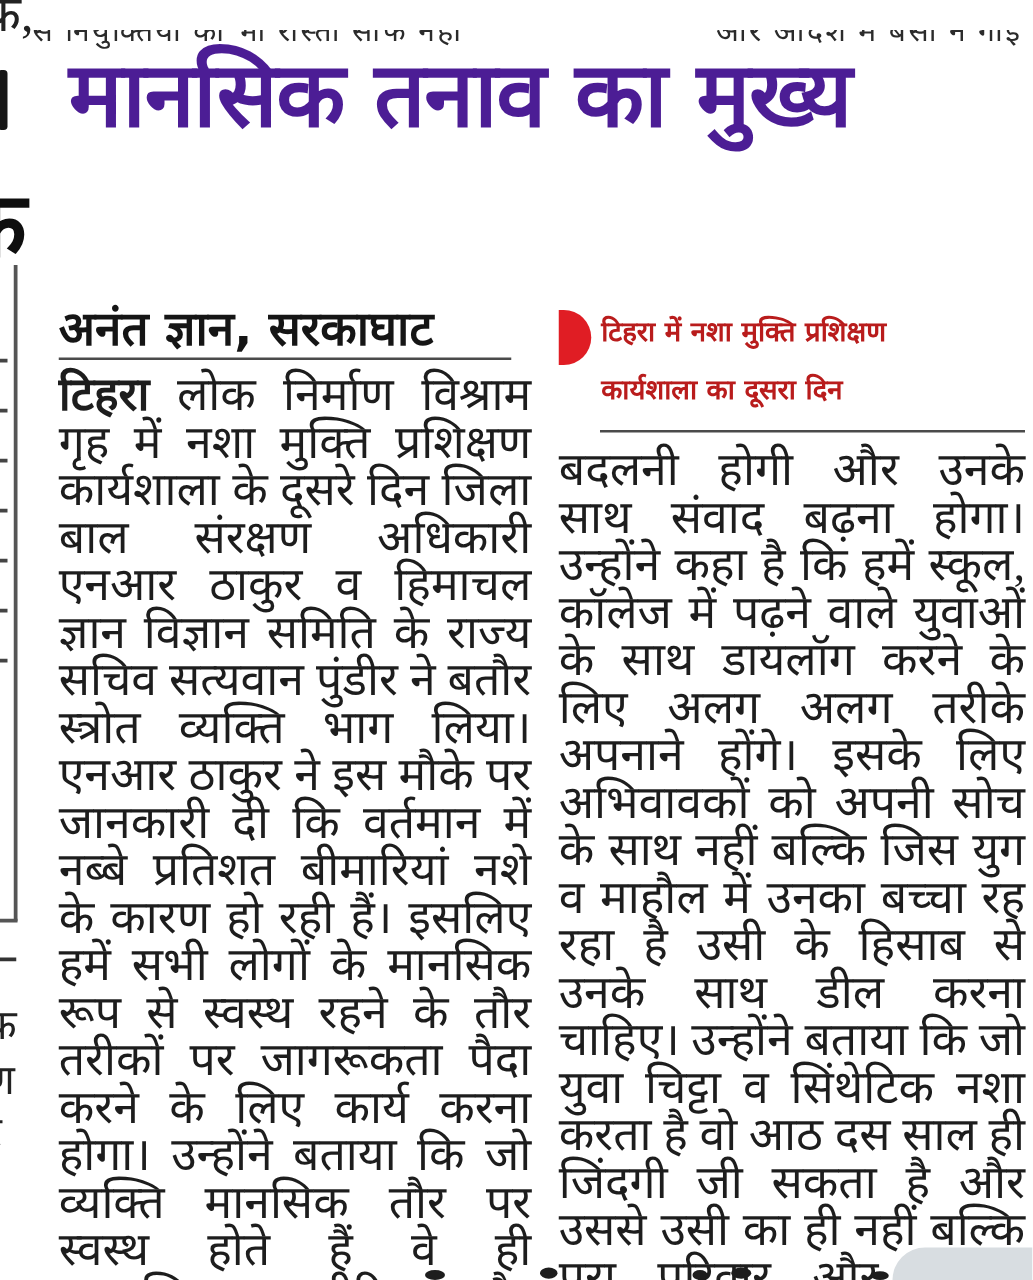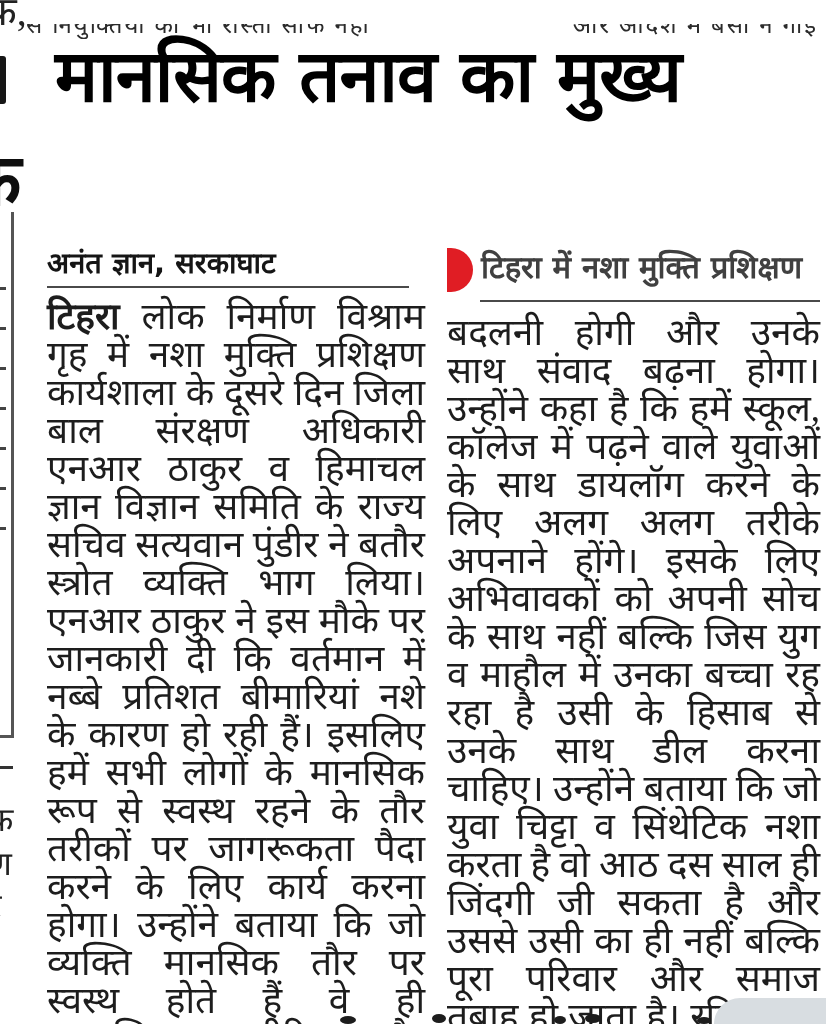--- a/index.html
+++ b/index.html
@@ -15,47 +15,47 @@
   }
   .top-strip-inner{
     margin-top:-17px;display:flex;justify-content:space-between;
     font-size:24px;color:#2b2b2b;letter-spacing:2px;white-space:nowrap;
     font-family:"Liberation Serif","DejaVu Serif",serif;
   }
   
   .headline{
     top:30px;left:55px;width:770px;
     font-family:"DejaVu Sans","Liberation Sans",sans-serif;
-    font-weight:700;font-size:72px;line-height:92px;color:#000000;
+    font-weight:700;font-size:72px;line-height:92px;color:#4c1d95;
     letter-spacing:-1px;white-space:nowrap;
   }
   
   .col-left{top:246px;left:47px;width:378px;}
   .col-right{top:244px;left:447px;width:373px;}
   .byline{
     font-family:"DejaVu Sans","Liberation Sans",sans-serif;
-    font-weight:700;font-size:29px;color:#151515;line-height:34px;
+    font-weight:700;font-size:38px;color:#151515;line-height:34px;
   }
   .rule{border:none;border-top:2.5px solid #4a4a4a;margin:0;}
   .rule-byline{margin-top:6px;width:362px;}
   .bodytext{
     margin:0;margin-top:10px;
     font-size:37px;line-height:38px;color:#1d1d1d;
     text-align:justify;text-justify:inter-word;font-family:Liberation Serif, serif;
   }
   .bodytext b{font-weight:700;}
   .kicker-row{display:flex;align-items:flex-start;}
   .bullet{
     width:26px;height:44px;margin-top:4px;flex:0 0 26px;
     border-radius:0 44px 44px 0;
   }
   .kicker{
     margin-left:8px;
     font-family:"DejaVu Sans","Liberation Sans",sans-serif;
-    font-weight:700;font-size:31px;line-height:46px;color:#404040;
+    font-weight:700;font-size:22px;line-height:46px;color:#b91c1c;
     white-space:nowrap;
   }
   .rule-kicker{margin-top:8px;margin-left:33px;width:340px;}
   .col-right .bodytext{margin-top:12px;}
   
   .frag{color:#222;white-space:nowrap;}
   .frag-topleft{top:-18px;left:-14px;font-size:40px;}
   .edge-bar{top:56px;left:-2px;width:8px;height:48px;background:#161616;border-radius:3px;}
   .frag-headline{
     top:128px;left:-34px;font-size:72px;font-weight:700;
@@ -91,20 +91,21 @@
   <div class="byline">अनंत ज्ञान, सरकाघाट</div>
   <hr class="rule rule-byline">
   <p class="bodytext"><b>टिहरा</b> <span>लोक निर्माण विश्राम गृह में नशा मुक्ति प्रशिक्षण कार्यशाला के दूसरे दिन जिला बाल संरक्षण अधिकारी एनआर ठाकुर व हिमाचल ज्ञान विज्ञान समिति के राज्य सचिव सत्यवान पुंडीर ने बतौर स्त्रोत व्यक्ति भाग लिया। एनआर ठाकुर ने इस मौके पर जानकारी दी कि वर्तमान में नब्बे प्रतिशत बीमारियां नशे के कारण हो रही हैं। इसलिए हमें सभी लोगों के मानसिक रूप से स्वस्थ रहने के तौर तरीकों पर जागरूकता पैदा करने के लिए कार्य करना होगा। उन्होंने बताया कि जो व्यक्ति मानसिक तौर पर स्वस्थ होते हैं वे ही सामाजिक, शारीरिक और आधात्मिक तौर पर स्वस्थ हो सकते हैं। उन्होंने बताया कि नशे की रोकथाम के लिए हमें युवाओं को अपराधी के रूप में देखने की प्रवृति</span></p>
 </div>
 
 <div class="abs col-right">
   <div class="kicker-row">
     <div class="bullet" id="kicker-bullet" style="background: rgb(224, 29, 36);"></div>
     <div class="kicker">
       <div>टिहरा में नशा मुक्ति प्रशिक्षण</div>
+      <div>कार्यशाला का दूसरा दिन</div>
     </div>
   </div>
   <hr class="rule rule-kicker">
   <p class="bodytext"><span>बदलनी होगी और उनके साथ संवाद बढ़ना होगा। उन्होंने कहा है कि हमें स्कूल, कॉलेज में पढ़ने वाले युवाओं के साथ डायलॉग करने के लिए अलग अलग तरीके अपनाने होंगे। इसके लिए अभिवावकों को अपनी सोच के साथ नहीं बल्कि जिस युग व माहौल में उनका बच्चा रह रहा है उसी के हिसाब से उनके साथ डील करना चाहिए। उन्होंने बताया कि जो युवा चिट्टा व सिंथेटिक नशा करता है वो आठ दस साल ही जिंदगी जी सकता है और उससे उसी का ही नहीं बल्कि पूरा परिवार और समाज तबाह हो जाता है। रवि भूषण ने कहा कि नशा एक मनोवैज्ञानिक डिसऑर्डर होता है।</span></p>
 </div>
 
 <div class="abs frag frag-topleft">क्र,</div>
 <div class="abs edge-bar"></div>
 <div class="abs frag frag-headline">क</div>
 <div class="abs box-border-v"></div>

